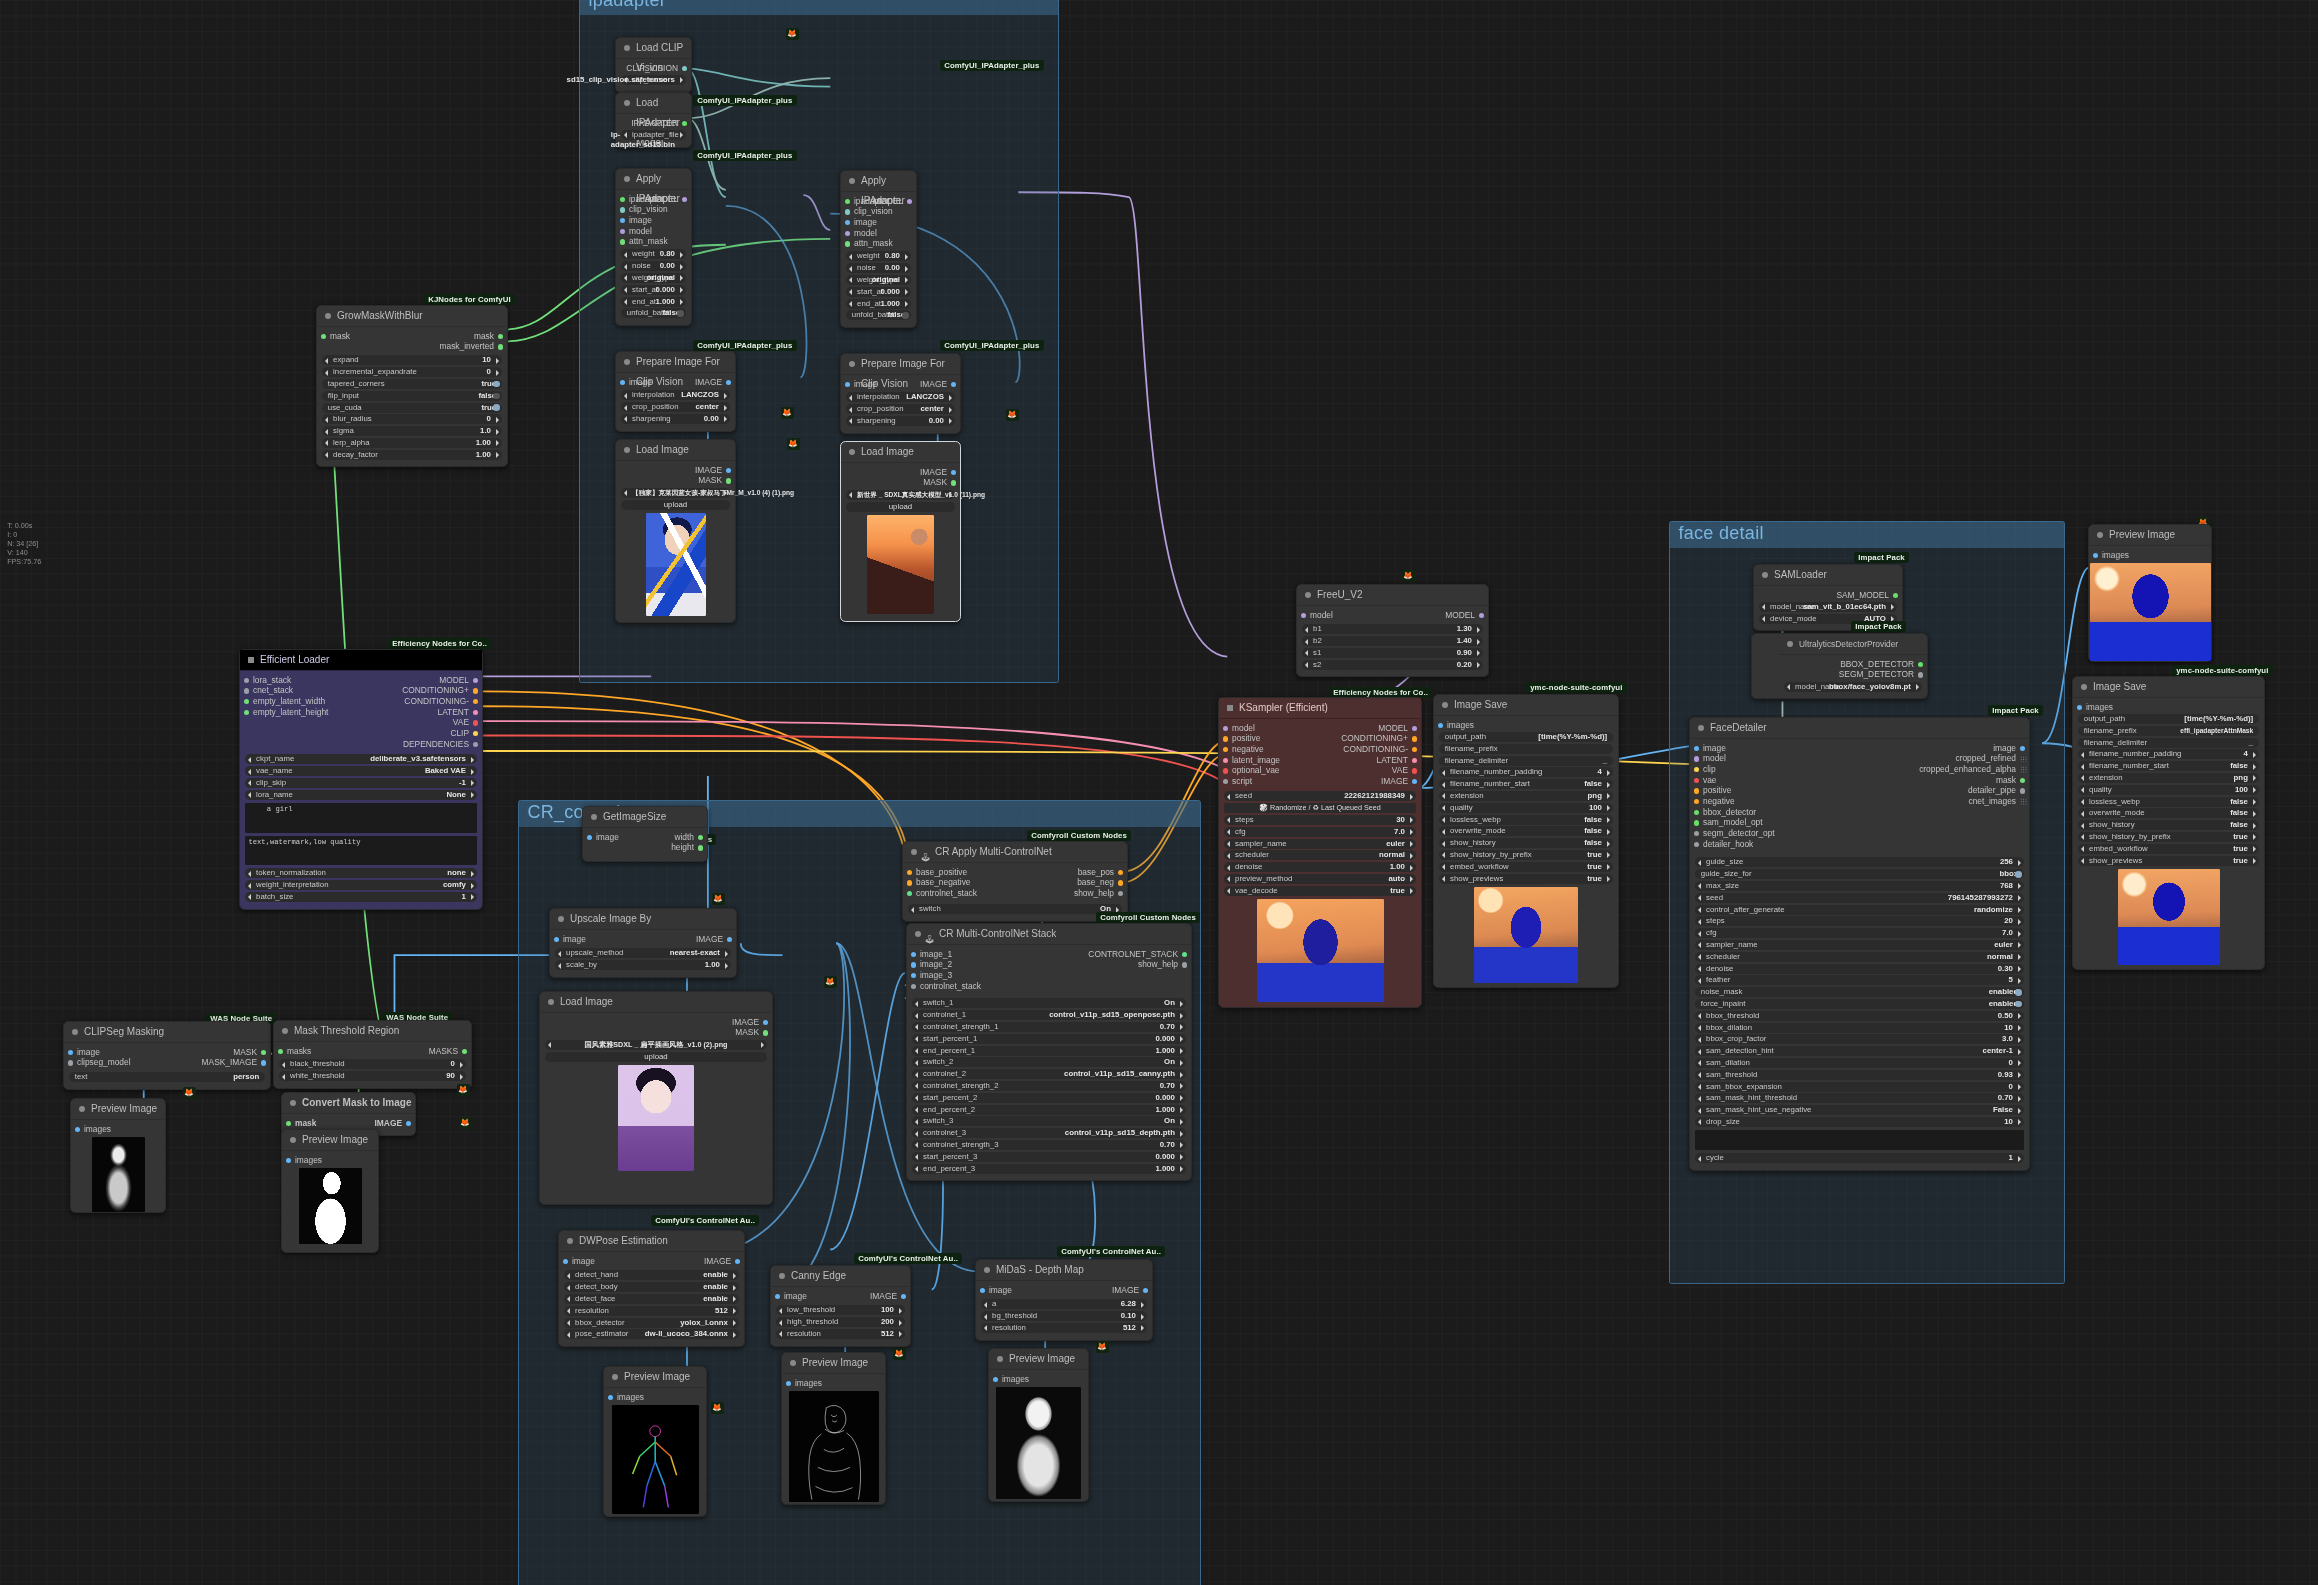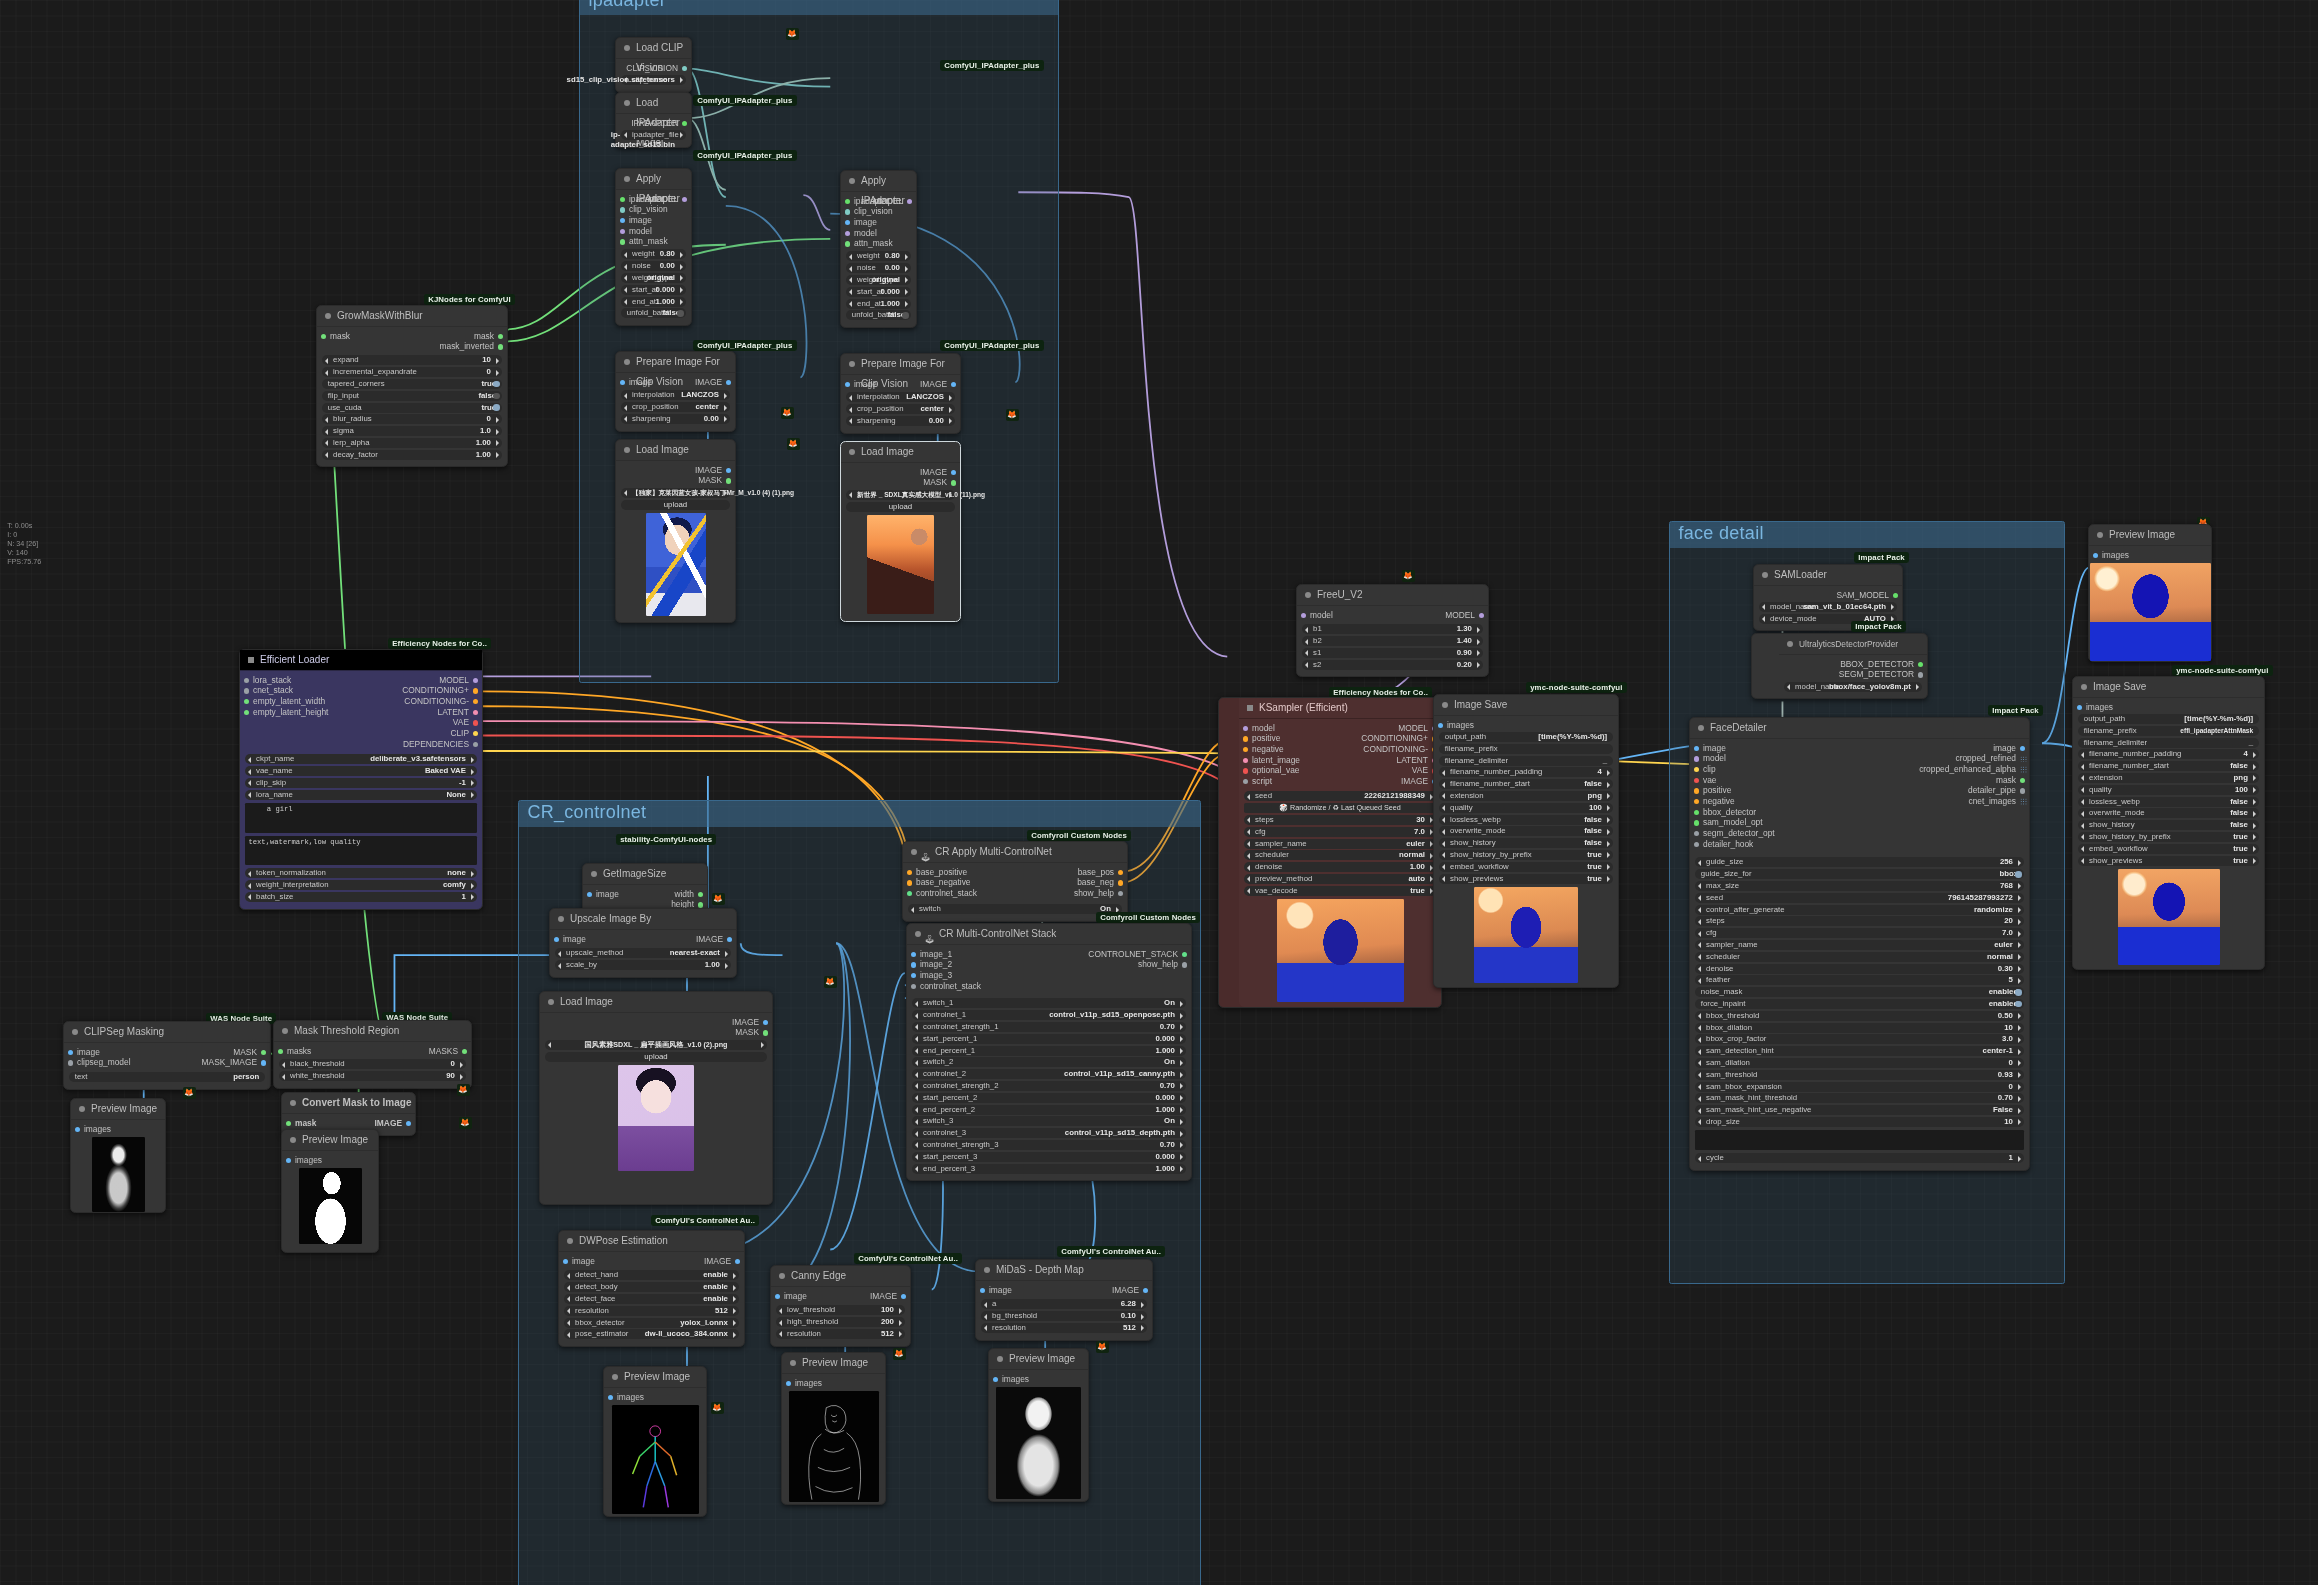--- a/index.html
+++ b/index.html
@@ -25,21 +25,21 @@
   .node.sel{border:1.2px solid #cfd8dc;}
   .node .title{height:20px;line-height:20px;padding-left:20px;font-size:10px;color:#bfbfbf;
                border-bottom:0.6px solid #2d2d2d;position:relative;}
   .node .title .dot{position:absolute;left:7.8px;top:6.6px;width:6.6px;height:6.6px;border-radius:50%;
                background:#8a8a8a;}
   .node .title .sq{position:absolute;left:7.8px;top:6.6px;width:6.6px;height:6.6px;background:#8a8a8a;}
   .node .body{padding:3.6px 0 4.8px 0;position:relative;}
   .node.purple{background:#323050;}
   .node.purple .title{background:#000000;color:#cfcdea;border-bottom:0.6px solid #2a2743;}
   .node.purple .body{background:#3a3660;border-radius:0 0 5.4px 5.4px;}
-  .node.red{background:#4a2b2b;padding-left:20px;}
+  .node.red{background:#4a2b2b;}
   .node.red .title{background:#4e2f2f;color:#e2c8c8;border-bottom:0.6px solid #3b2323;}
   .node.red .body{background:#4e2f2f;border-radius:0 0 5.4px 5.4px;}
 
   
   .ports{position:relative;}
   .port{position:relative;height:10.7px;line-height:10.7px;font-size:8.4px;color:#c4c4c4;}
   .port .pdot{position:absolute;width:5.4px;height:5.4px;border-radius:50%;top:3px;}
   .port.in{padding-left:13px;text-align:left;}
   .port.in .pdot{left:3.6px;}
   .port.out{padding-right:13px;text-align:right;}
@@ -636,21 +636,21 @@
   <div class="body">
     <div class="port in"><span class="pdot c-img"></span><span>images</span></div>
     <div class="thumb" style="width:63px;height:76px;background:
       radial-gradient(ellipse 9px 11.3px at 52% 20%, #fff 0 98%, transparent 99%),
       radial-gradient(ellipse 15.5px 23px at 50% 70%, #fff 0 98%, transparent 99%),
       #060606;"></div>
   </div>
 </div>
 
 <div class="badge" style="left:616px;top:834px;">stability-ComfyUI-nodes</div>
-<div class="node" style="left:582px;top:863px;width:124px;">
+<div class="node" style="left:582px;top:806px;width:124px;">
   <div class="title"><span class="dot"></span><span>GetImageSize</span></div>
   <div class="body">
     <div style="position:relative;height:25px;">
       <div class="port in" style="position:absolute;left:0;top:0;width:60px;"><span class="pdot c-img"></span><span>image</span></div>
       <div style="position:absolute;right:0;top:0;width:60px;">
         <div class="port out"><span>width</span><span class="pdot c-mask"></span></div>
         <div class="port out"><span>height</span><span class="pdot c-mask"></span></div>
       </div>
     </div>
   </div>

